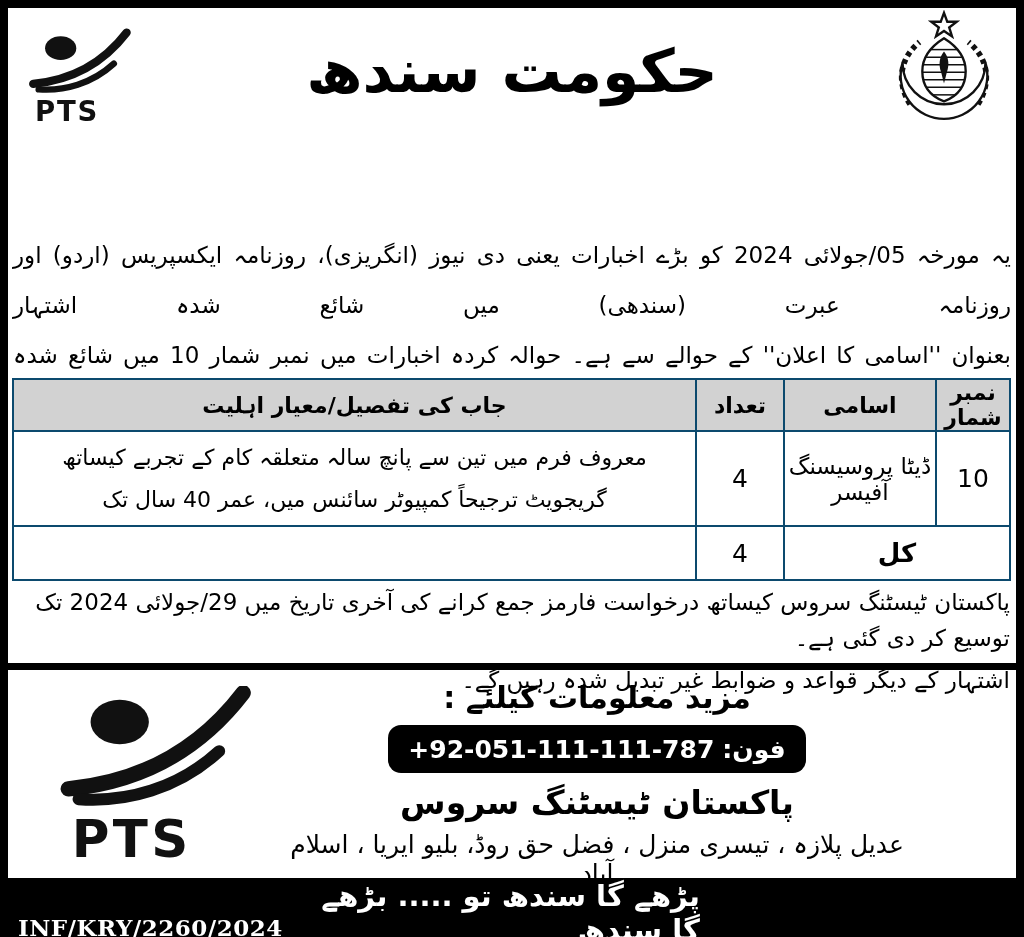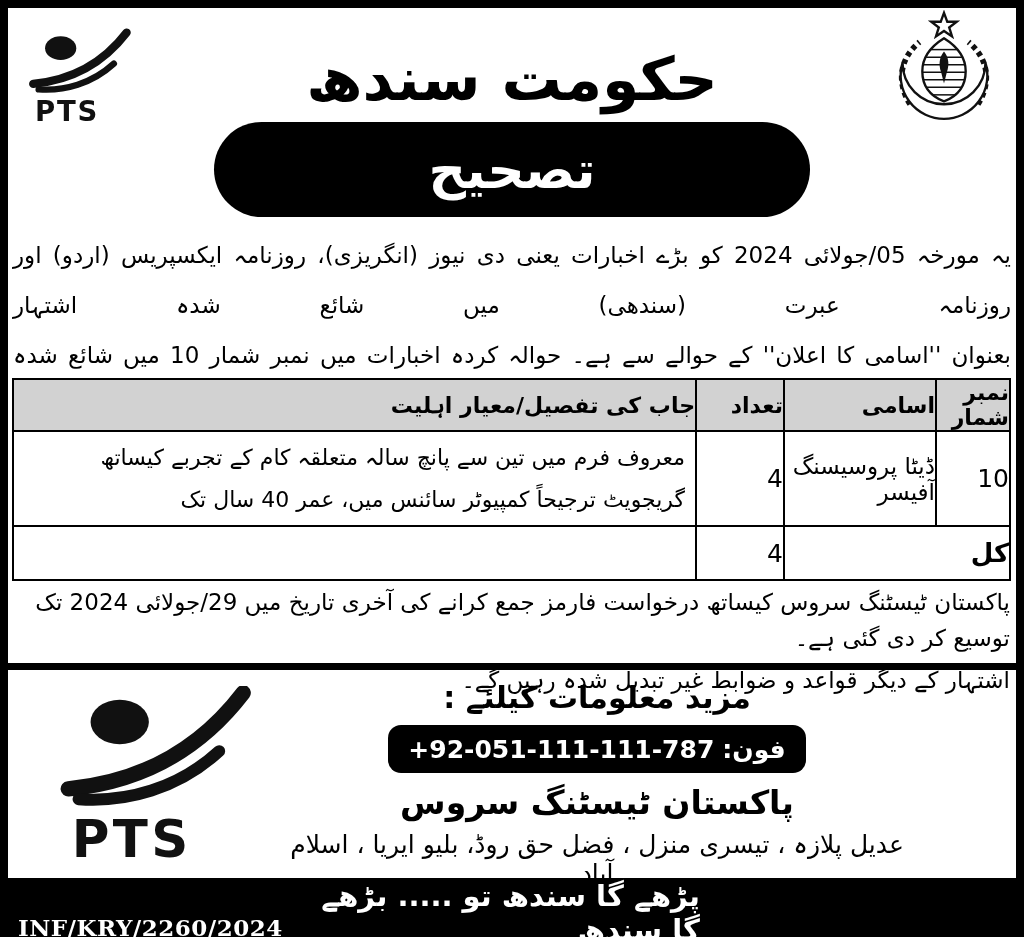--- a/index.html
+++ b/index.html
@@ -10,21 +10,21 @@
     font-family:"DejaVu Sans", sans-serif; color:#000;
   }
   .sheet {
     position:absolute; left:8px; top:8px; right:8px; bottom:59px;
     background:#fff;
   }
   
   .masthead { position:absolute; top:0; left:0; right:0; height:135px; }
   .pts-logo-small { position:absolute; left:16px; top:18px; width:110px; height:102px; }
   .main-title {
-    position:absolute; left:170px; right:170px; top:16px; height:110px;
+    position:absolute; left:170px; right:170px; top:8px; height:110px;
     display:flex; align-items:center; justify-content:center;
     font-size:60px; font-weight:bold; direction:rtl; letter-spacing:-1px;
   }
   .emblem { position:absolute; right:6px; top:2px; width:132px; height:132px; }
   
   .banner {
     position:absolute; top:114px; left:206px; width:596px; height:95px;
     background:#000; border-radius:48px;
     display:flex; align-items:center; justify-content:center;
   }
@@ -34,21 +34,21 @@
     position:absolute; top:222px; left:5px; right:5px;
     direction:rtl; font-size:23px; line-height:50px;
   }
   .intro .jline { text-align:justify; text-align-last:justify; }
   .intro .lastline { text-align:right; padding-left:0; padding-right:212px; }
   
   .jobs-table {
     position:absolute; top:370px; left:4px; right:5px;
     border-collapse:collapse; direction:rtl; table-layout:fixed; width:999px;
   }
-  .jobs-table th, .jobs-table td { border:2px solid #000000; vertical-align:middle;text-align:right; }
+  .jobs-table th, .jobs-table td { border:2px solid #0c4a6e; vertical-align:middle; }
   .jobs-table th { background:#d2d2d2; height:47px; font-size:22px; font-weight:bold; }
   .jobs-table td { background:#fff; }
   .cell-center { text-align:center; }
   .row-main td { height:95px; }
   .row-total td { height:54px; }
   .num { font-size:25px; }
   .post-cell { font-size:23px; text-align:center;border-radius:28px; }
   .details-cell { font-size:22px; line-height:42px; text-align:center; padding:0 10px; }
   .total-label { font-size:26px; font-weight:bold; text-align:center; }
   
@@ -125,23 +125,20 @@
           <line x1="48" y1="74" x2="92" y2="74"></line>
           <line x1="51" y1="82" x2="89" y2="82"></line>
           <line x1="57" y1="90" x2="83" y2="90"></line>
         </g>
         <path class="ink" d="M70,44 C75,50 76,58 73,66 C72,70 71,74 70,78 C69,74 68,70 67,66 C64,58 65,50 70,44 Z"></path>
 
         <path d="M26,56 A46,46 0 1,0 114,56 A39,39 0 1,1 26,56 Z" fill="#fff" stroke="#111" stroke-width="2.5"></path>
       </svg>
     </div>
 
-    <div class="banner">
-      <span>تصحیح</span>
-    </div>
 
     <div class="intro">
       <div class="jline">یہ مورخہ 05/جولائی 2024 کو بڑے اخبارات یعنی دی نیوز (انگریزی)، روزنامہ ایکسپریس (اردو) اور روزنامہ عبرت (سندھی) میں شائع شدہ اشتہار</div>
       <div class="jline">بعنوان ''اسامی کا اعلان'' کے حوالے سے ہے۔ حوالہ کردہ اخبارات میں نمبر شمار 10 میں شائع شدہ مندرجہ ذیل خالی اسامی کو برائے مہربانی درج ذیل کے</div>
       <div class="lastline">مطابق پڑھا جائے:</div>
     </div>
 
     <table class="jobs-table" dir="rtl">
       <colgroup>
         <col style="width:74px">

